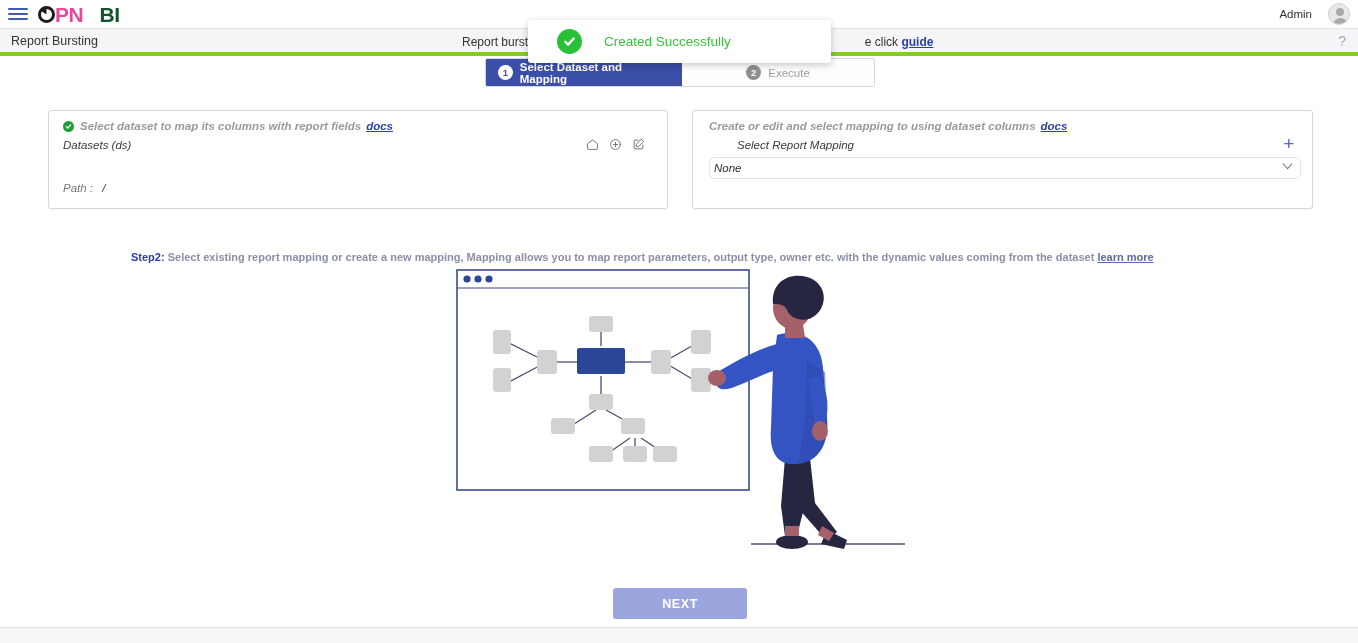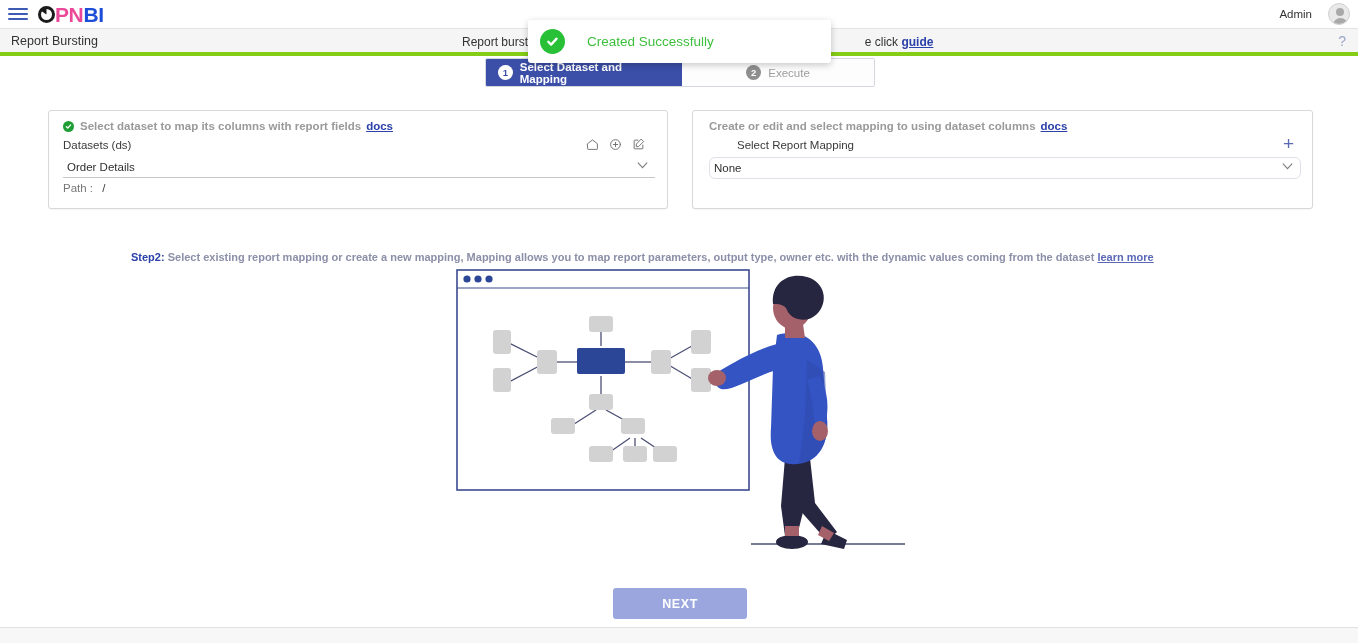--- a/index.html
+++ b/index.html
@@ -21,21 +21,21 @@
   }
   .hamburger { width:22px; margin-left:8px; display:flex; flex-direction:column;
                justify-content:center; gap:3px; cursor:pointer; }
   .hamburger span { display:block; height:2px; width:20px; background:#3d5ab5; border-radius:1px; }
   .logo { display:flex; align-items:center; margin-left:8px; font-size:21px;
           font-weight:700; letter-spacing:-0.4px; line-height:1; }
   .logo .pieO { width:17px; height:17px; position:relative; display:inline-block;
                 margin-right:0px; }
   .logo .pieO svg { display:block; }
   .logo .dark { color:#ec4899; }
-  .logo .blue { color:#1d4ed8; }
+  .logo .blue { color:#14532d;margin-left:16px; }
 
   .admin-wrap { position:absolute; right:8px; top:3px; display:flex; align-items:center; gap:16px; }
   .admin-label { font-size:11.5px; color:#333; }
   .avatar { width:22px; height:22px; border-radius:50%; background:#e9e9e9;
             border:1px solid #cfcfcf; position:relative; overflow:hidden; }
   .avatar .head { position:absolute; width:8px; height:8px; border-radius:50%;
                   background:#a9a9a9; left:7px; top:4px; }
   .avatar .body { position:absolute; width:15px; height:9px; border-radius:8px 8px 0 0;
                   background:#a9a9a9; left:3.5px; top:13.5px; }
 
@@ -60,31 +60,31 @@
               align-items:center; justify-content:center; font-size:9.5px;
               font-weight:bold; margin-right:7px; }
   .step.active .step-num { background:#fff; color:#3b4ea8; }
   .step.inactive .step-num { background:#8e8e8e; color:#fff; }
 
   
   .toast {
     position:absolute; left:528px; top:20px; width:303px; height:43px;
     background:#ffffff; border-radius:3px;
     box-shadow:0 2px 7px rgba(0,0,0,0.22);
-    display:flex; align-items:center; padding-left:12px; z-index:40;
+    display:flex; align-items:center; padding-left:29px; z-index:40;
   }
   .toast-check { width:25px; height:25px; border-radius:50%; background:#27c037;
                  display:flex; align-items:center; justify-content:center; flex:none; }
   .toast-check svg { display:block; }
   .toast-text { margin-left:22px; font-size:13.5px; color:#3cbf3c; }
 
   
   .card {
     position:absolute; border:1px solid #d8d8d8; border-radius:3px;
-    background:#fff; box-shadow:0 1px 1px rgba(0,0,0,0.04);
+    background:#fff; box-shadow:0 1px 1px rgba(0,0,0,0.04);font-style:italic;
   }
   .card-left  { left:48px;  top:110px; width:620px; height:99px; }
   .card-right { left:692px; top:110px; width:621px; height:99px; }
 
   .card-hint { position:absolute; left:14px; top:9px; font-size:11.5px;
                color:#9a9a9a; font-weight:bold; display:flex; align-items:center; }
   .card-right .card-hint { left:16px; }
   .hint-check { width:11px; height:11px; border-radius:50%; background:#1e9e35;
                 margin-right:6px; display:inline-flex; align-items:center;
                 justify-content:center; flex:none; }
@@ -212,26 +212,20 @@
       <svg class="ic" viewBox="0 0 24 24" fill="none" stroke="#6b6b6b" stroke-width="1.7" stroke-linecap="round">
         <circle cx="12" cy="12" r="9"></circle>
           <path d="M12 8 V16 M8 12 H16"></path>
       </svg>
       <svg class="ic" viewBox="0 0 24 24" fill="none" stroke="#6b6b6b" stroke-width="1.7" stroke-linecap="round" stroke-linejoin="round">
         <path d="M20 13v6a1 1 0 0 1-1 1H5a1 1 0 0 1-1-1V5a1 1 0 0 1 1-1h6"></path>
         <path d="M17.5 2.5 L21.5 6.5 L12 16 L8 16 L8 12 Z"></path>
       </svg>
     </div>
 
-    <div class="select">
-      <span>Order Details</span>
-      <svg class="chev" viewBox="0 0 12 8">
-        <path d="M1 1 L6 6.5 L11 1" fill="none" stroke="#7b7b7b" stroke-width="1.2" stroke-linecap="round"></path>
-      </svg>
-    </div>
 
     <div class="path">
       <span class="sep">Path :</span>
       <span style="margin-left:6px;">/</span>
     </div>
   </div>
 
   <div class="card card-right">
     <div class="card-hint">
       <span>Create or edit and select mapping to using dataset columns</span>

